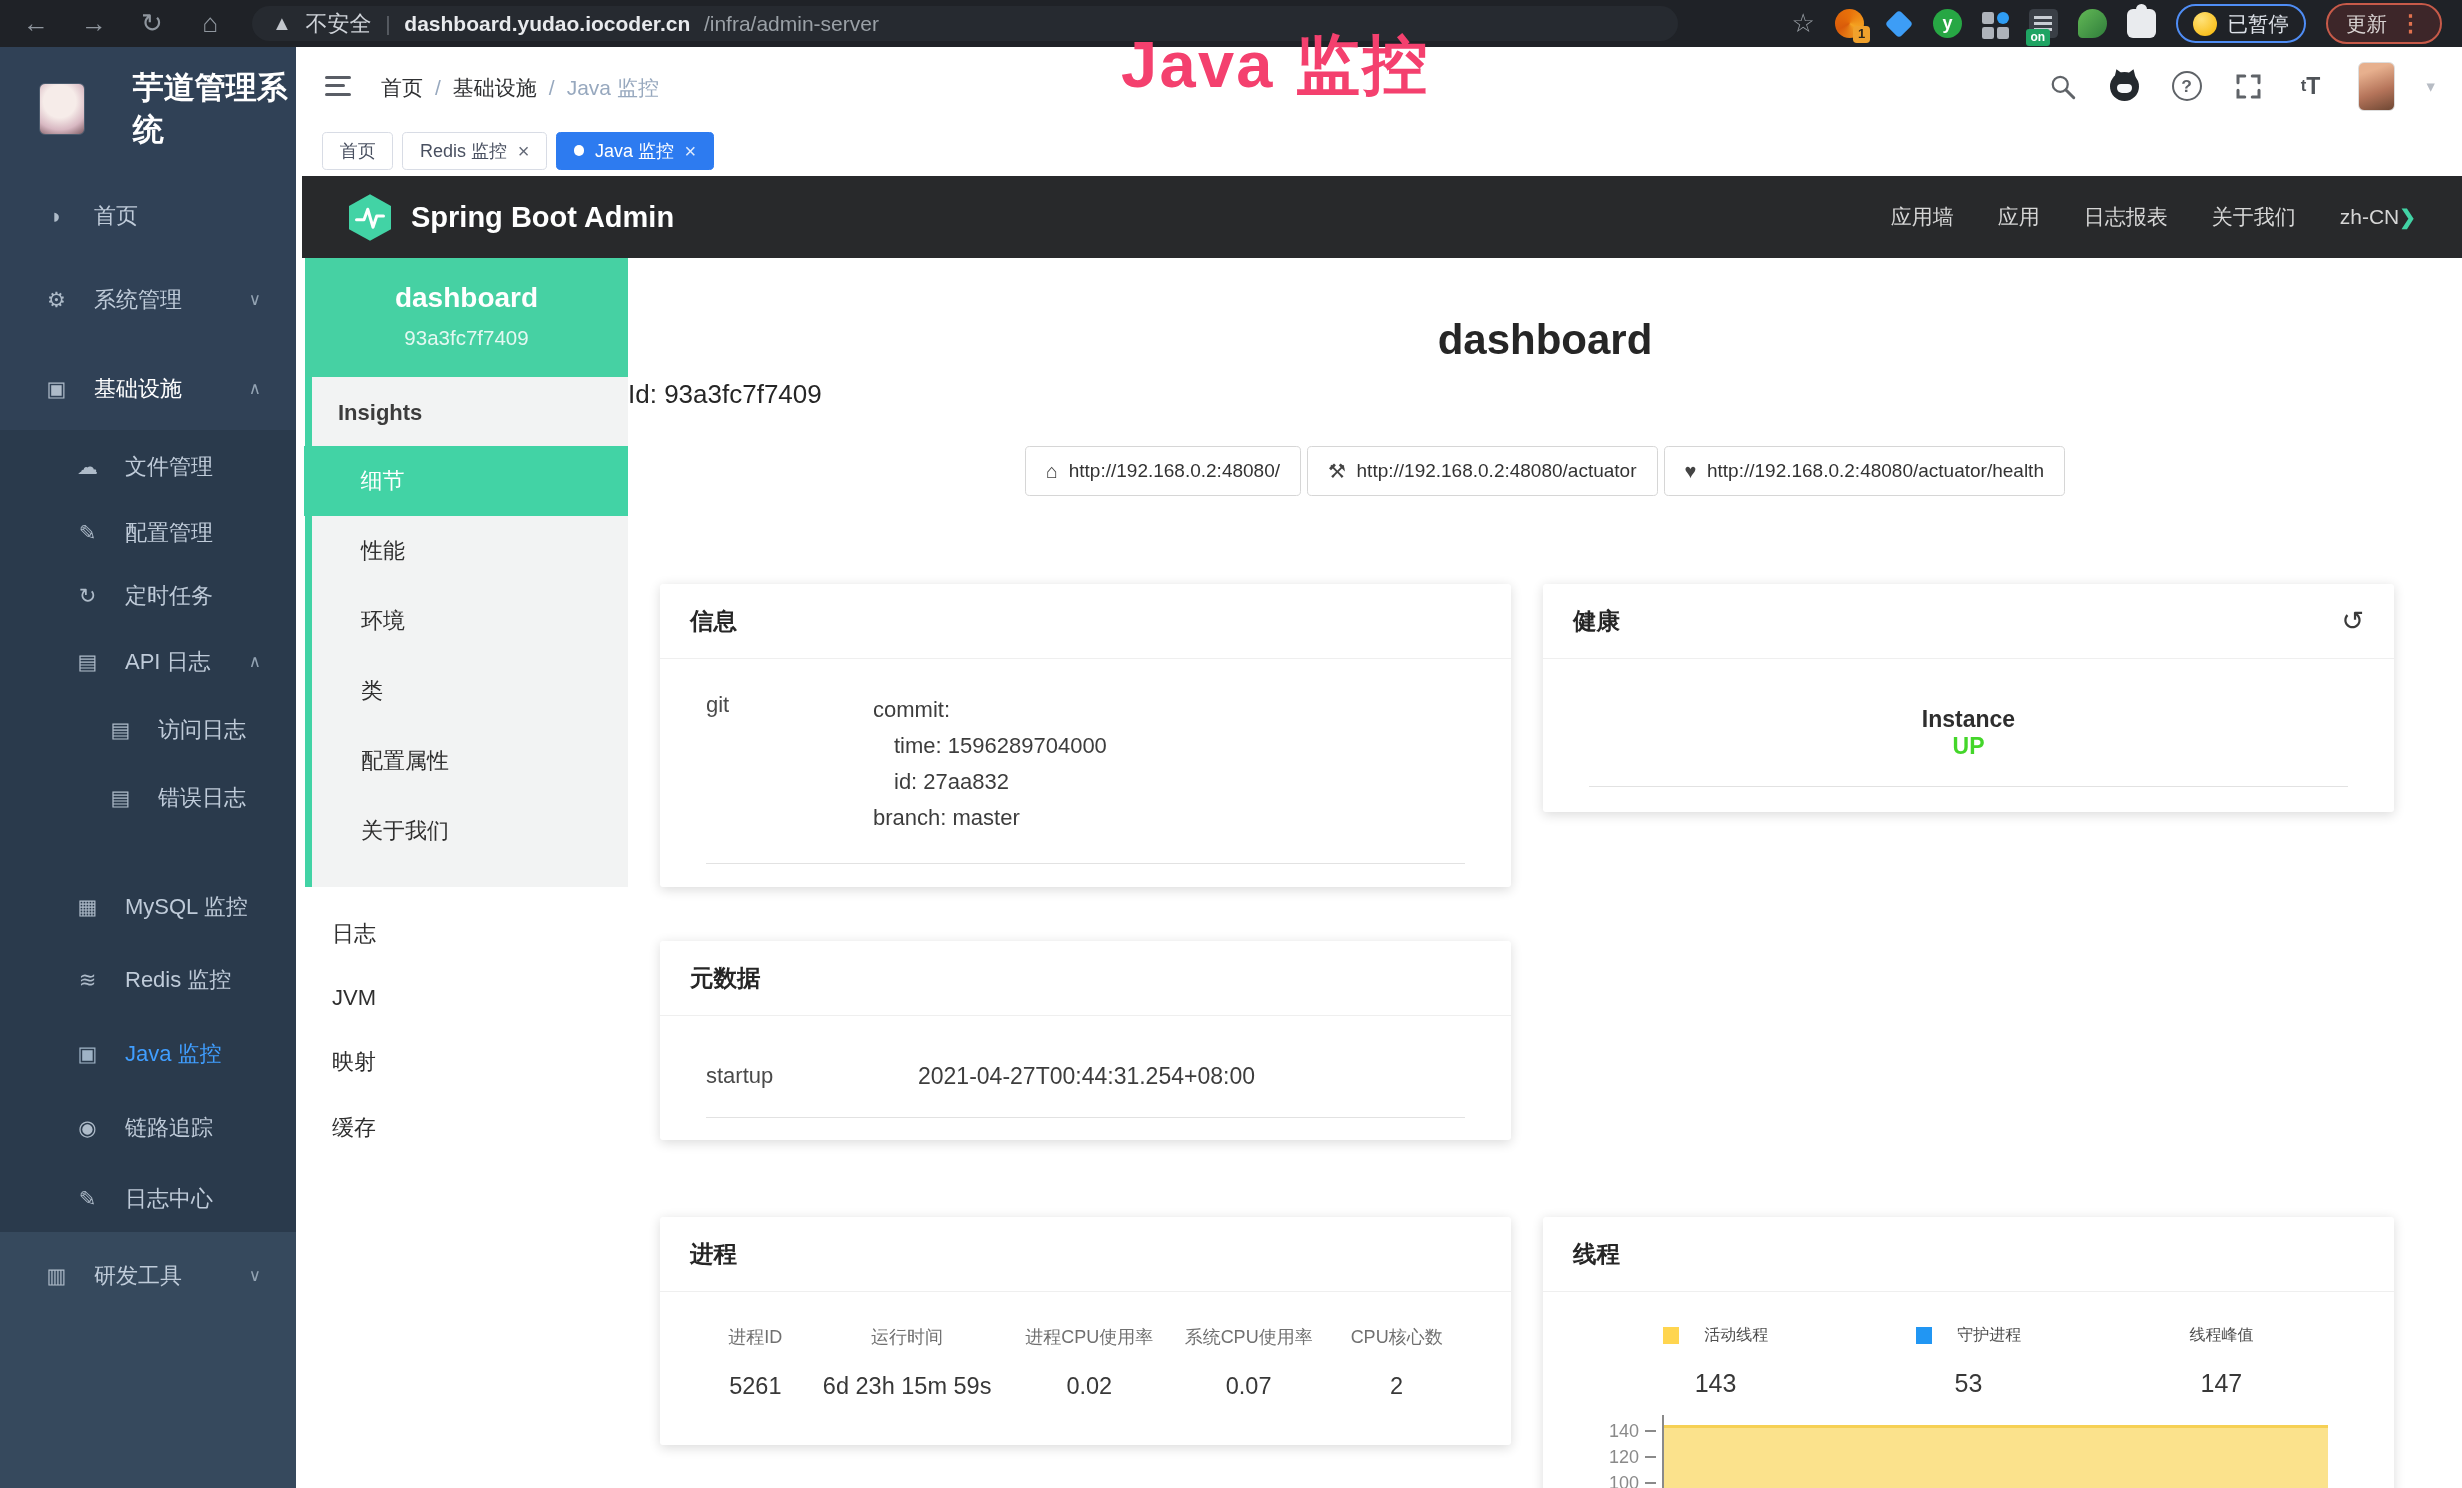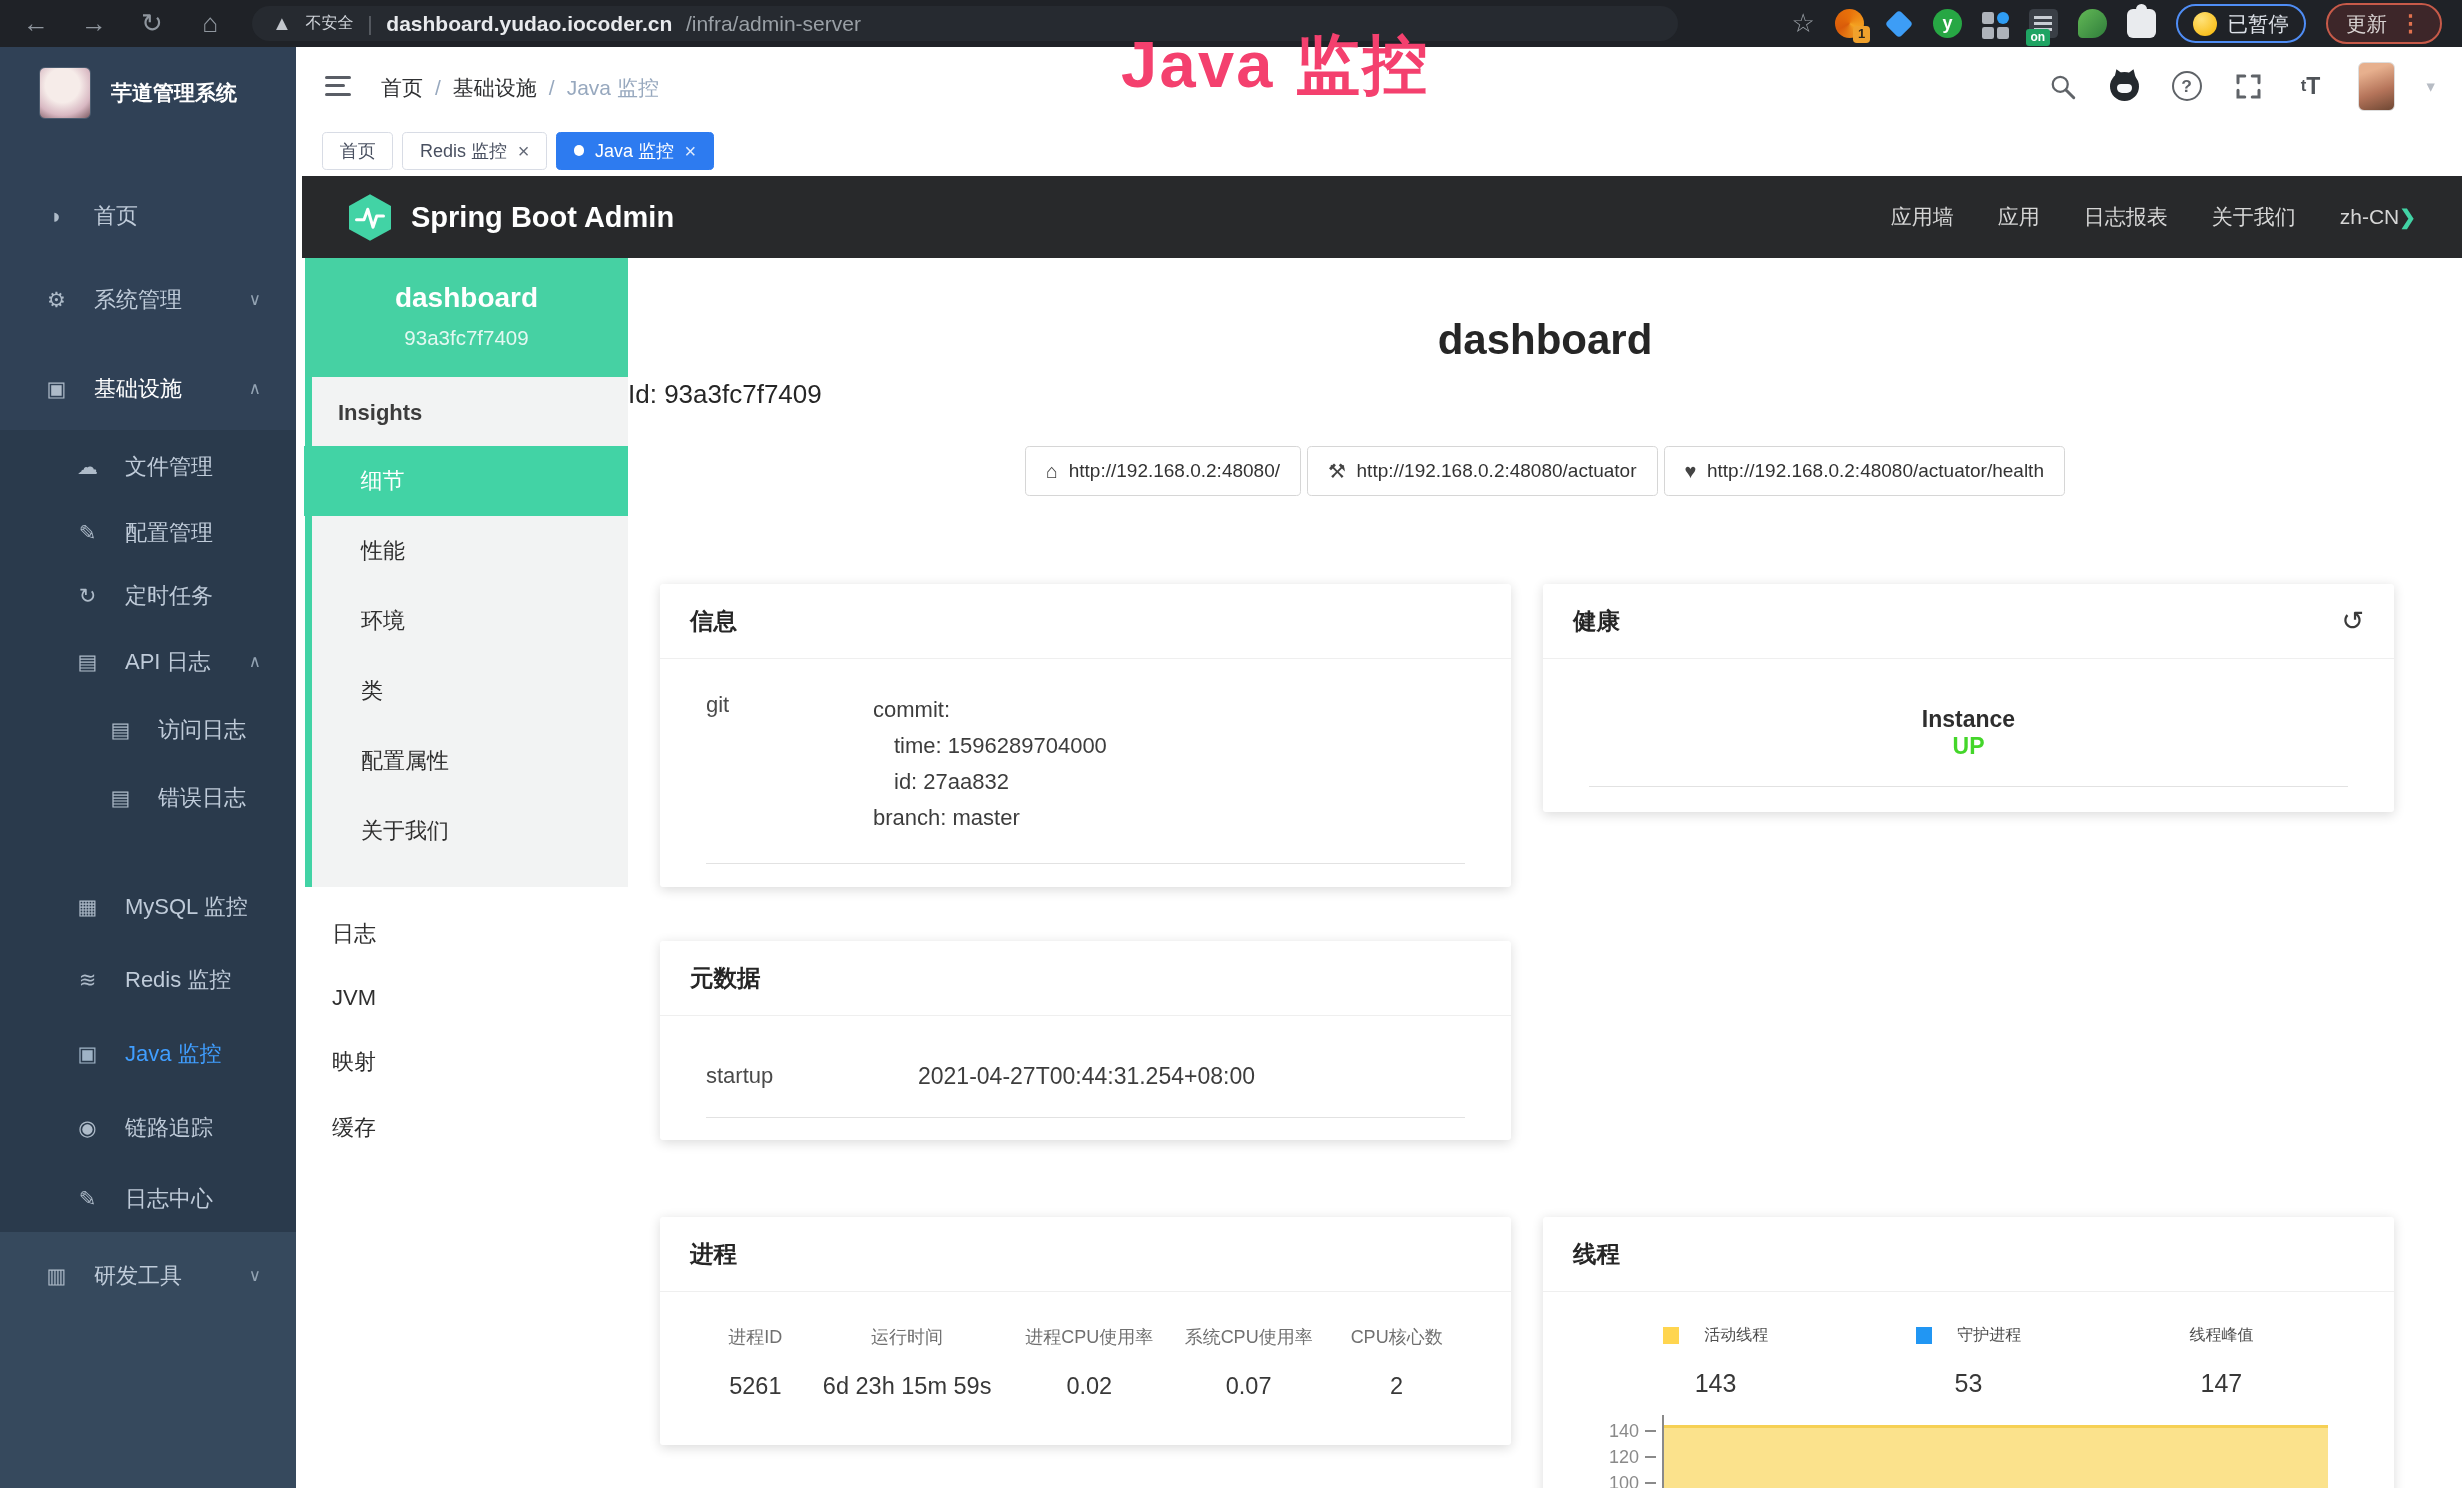--- a/index.html
+++ b/index.html
@@ -4,21 +4,21 @@
 <style>
   html,body{margin:0;padding:0;}
   body{font-family:"Liberation Sans",sans-serif;background:#fff;}
   #root{position:relative;width:2462px;height:1489px;overflow:hidden;background:#fff;}
 
   
   .browser{position:absolute;left:0;top:0;width:100%;height:47px;background:#1f2227;display:flex;align-items:center;padding:0 20px;box-sizing:border-box;gap:26px;z-index:5;}
   .bnav{font-size:26px;color:#8f969e;width:32px;text-align:center;flex:0 0 auto;}
   .omnibox{display:flex;align-items:center;gap:13.7px;background:#262a30;border-radius:20px;height:35px;padding:0 20px;width:1426px;box-sizing:border-box;}
   .warn{color:#c3c7cd;font-size:20px;}
-  .sec-label{color:#cfd3d9;font-size:16px;}
+  .sec-label{color:#cfd3d9;font-size:22px;}
   .odiv{color:#5c6168;font-size:21px;}
   .url-host{color:#e8eaed;font-size:21px;font-weight:700;}
   .url-path{color:#9aa0a6;font-size:21px;}
   .extarea{margin-left:auto;display:flex;align-items:center;gap:20px;}
   .star{font-size:26px;color:#9aa0a6;}
   .exico{position:relative;width:29px;height:29px;flex:0 0 auto;}
   .ex-orange{border-radius:50%;background:conic-gradient(#e8710a,#f5a623,#d95b0a,#e8710a);}
   .badge1{position:absolute;right:-6px;bottom:-4.6px;width:16.7px;height:16.7px;background:#f0a12c;border-radius:3.8px;color:#30261a;font-size:13px;line-height:16.7px;text-align:center;font-weight:700;}
   .ex-pin{background:#3d9df6;width:20px;height:20px;margin:4.6px;transform:rotate(45deg);border-radius:3.8px;}
   .ex-y{border-radius:50%;background:#27a744;color:#fff;font-size:18px;font-weight:700;text-align:center;line-height:29px;}
@@ -38,21 +38,21 @@
 
   
   .annotation{position:absolute;left:1121px;top:21px;z-index:60;font-size:65px;font-weight:700;color:#f4406e;letter-spacing:2.3px;}
 
   
   .sidebar{position:absolute;left:0;top:47px;width:296px;bottom:0;background:#304156;color:#bfcbd9;z-index:2;}
   .sb-sub{position:absolute;left:0;top:383px;width:100%;height:802px;background:#2a3a4c;}
   .sb-bottom{position:absolute;left:0;top:1185px;width:100%;bottom:0;background:#36495d;}
   .logo-row{position:absolute;left:39px;top:20px;display:flex;align-items:center;gap:20px;}
   .logo-img{width:50px;height:50px;border-radius:6px;background:radial-gradient(circle at 45% 35%,#f6ece9 0 40%,#d8b8c2 70%,#7c5a62);border:1.5px solid #4a5b6e;}
-  .logo-title{font-size:21px;color:#fff;font-weight:700;}
+  .logo-title{font-size:31px;color:#fff;font-weight:700;margin-left:28px;}
   .mi{position:absolute;left:0;width:100%;height:55px;display:flex;align-items:center;gap:23px;padding-left:42px;box-sizing:border-box;font-size:22px;color:#bfcbd9;}
   .mi .ic{width:29px;text-align:center;font-size:21px;color:#aebbc9;flex:0 0 auto;}
   .mi .chev{margin-left:auto;padding-right:35px;font-size:16.7px;color:#93a3b3;}
   .mi.lvl2{padding-left:73px;}
   .mi.lvl3{padding-left:106px;}
   .mi.parent-active{color:#fff;}
   .mi.active{color:#409eff;}
   .mi.active .ic{color:#9fb3c6;}
 
   

